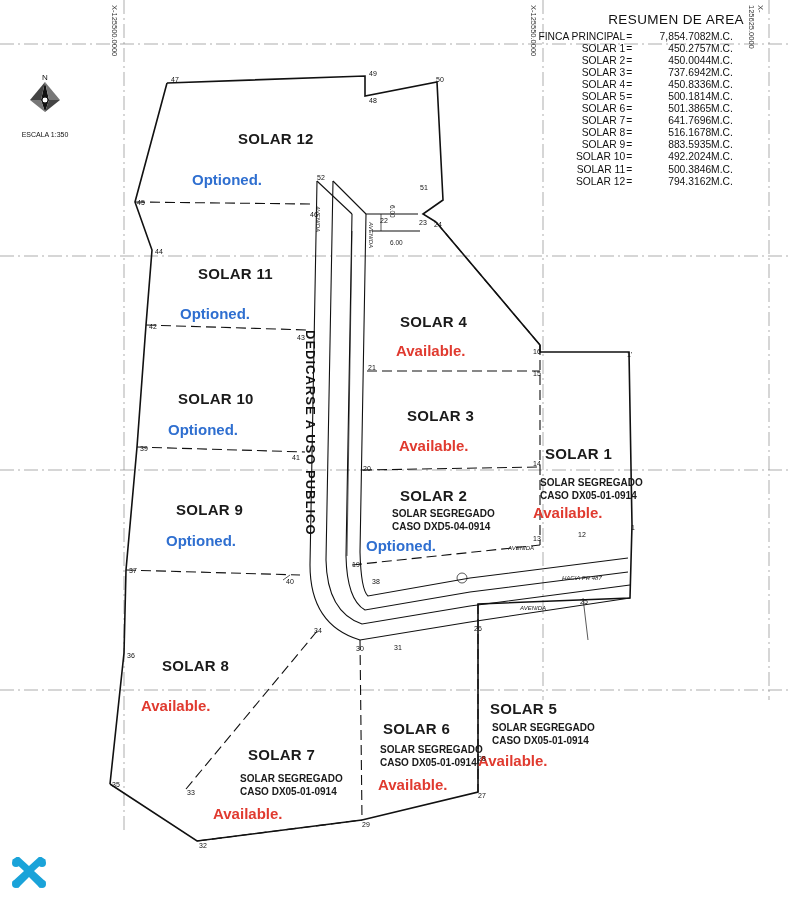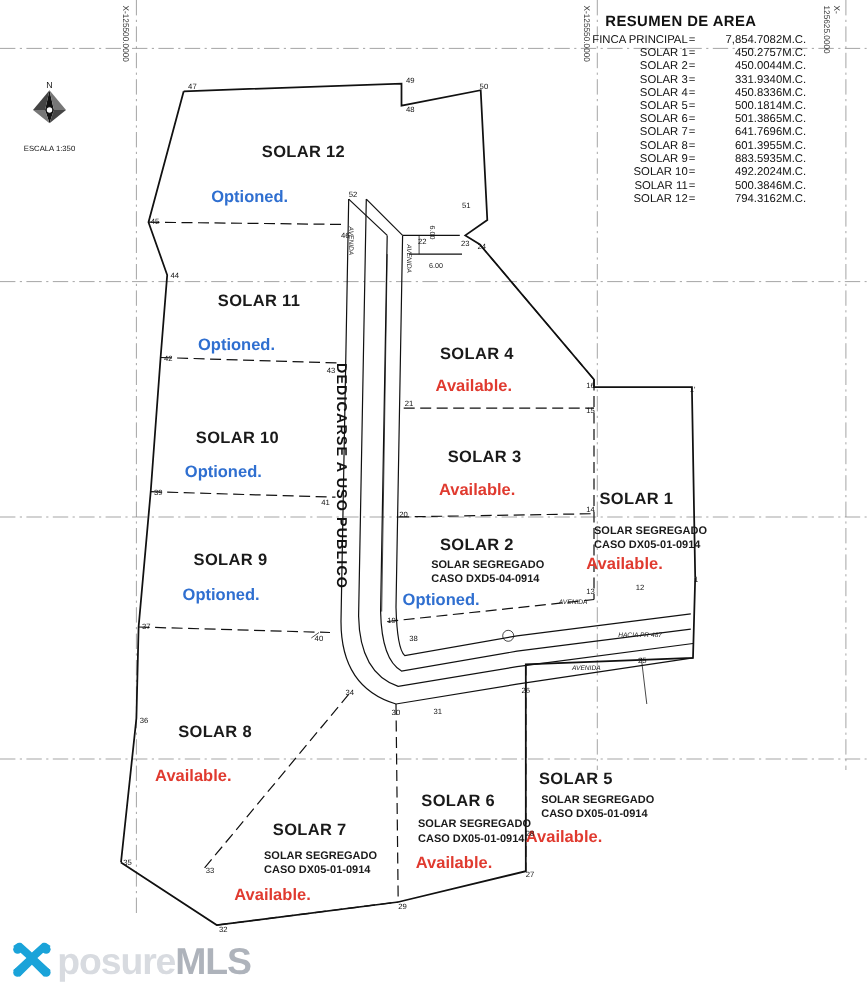--- a/index.html
+++ b/index.html
@@ -13,21 +13,21 @@
   #plat{position:absolute;left:0;top:0;width:788px;height:905px;}
   .lbl{position:absolute;white-space:nowrap;}
   .solar-name{font-size:15px;font-weight:bold;color:#1a1a1a;letter-spacing:.3px;}
   .status-av{font-size:15px;font-weight:bold;color:#e03a2f;}
   .status-op{font-size:15px;font-weight:bold;color:#2f6fd0;}
   .caso{font-size:10px;color:#1a1a1a;line-height:1.25;font-weight:600;}
   .vtx{font-size:7px;color:#111;}
   .tiny{font-size:6.5px;color:#222;}
   .tinyi{font-size:6px;color:#222;font-style:italic;}
   .summary{position:absolute;left:494px;top:12px;width:250px;font-size:10.5px;color:#111;}
-  .summary .title{font-size:13.5px;font-weight:bold;letter-spacing:.4px;text-align:center;margin-bottom:4px;}
+  .summary .title{font-size:13.5px;font-weight:normal;letter-spacing:.4px;text-align:right;margin-bottom:4px;}
   .summary table{border-collapse:collapse;width:100%;font-size:10.3px;}
   .summary td{padding:0;line-height:1.17;white-space:nowrap;}
   .sm-l{text-align:right;padding-right:4px;}
   .sm-e{width:8px;text-align:center;}
   .sm-v{text-align:right;padding-right:3px;}
   .sm-u{text-align:left;}
   .gridlbl{position:absolute;font-size:7.5px;color:#333;transform-origin:left top;}
   .road-txt{position:absolute;font-size:13px;font-weight:bold;color:#111;letter-spacing:1px;}
   .compass{position:absolute;left:18px;top:70px;width:54px;height:70px;text-align:center;}
   .compass .sc{font-size:7px;color:#111;margin-top:1px;}
@@ -117,21 +117,21 @@
         </tr>
         <tr>
           <td class="sm-l">SOLAR 2</td>
           <td class="sm-e">=</td>
           <td class="sm-v">450.0044</td>
           <td class="sm-u">M.C.</td>
         </tr>
         <tr>
           <td class="sm-l">SOLAR 3</td>
           <td class="sm-e">=</td>
-          <td class="sm-v">331.9340</td>
+          <td class="sm-v">737.6942</td>
           <td class="sm-u">M.C.</td>
         </tr>
         <tr>
           <td class="sm-l">SOLAR 4</td>
           <td class="sm-e">=</td>
           <td class="sm-v">450.8336</td>
           <td class="sm-u">M.C.</td>
         </tr>
         <tr>
           <td class="sm-l">SOLAR 5</td>
@@ -147,21 +147,21 @@
         </tr>
         <tr>
           <td class="sm-l">SOLAR 7</td>
           <td class="sm-e">=</td>
           <td class="sm-v">641.7696</td>
           <td class="sm-u">M.C.</td>
         </tr>
         <tr>
           <td class="sm-l">SOLAR 8</td>
           <td class="sm-e">=</td>
-          <td class="sm-v">601.3955</td>
+          <td class="sm-v">516.1678</td>
           <td class="sm-u">M.C.</td>
         </tr>
         <tr>
           <td class="sm-l">SOLAR 9</td>
           <td class="sm-e">=</td>
           <td class="sm-v">883.5935</td>
           <td class="sm-u">M.C.</td>
         </tr>
         <tr>
           <td class="sm-l">SOLAR 10</td>
@@ -307,16 +307,13 @@
 <div class="wm">
   <div class="mark">
     <svg width="42" height="34" viewBox="0 0 42 34">
       <path d="M4 3 L16 14 L4 25 L10 31 L21 20 L32 31 L38 25 L26 14 L38 3 L32 -1 L21 9 L10 -1 Z" fill="#1aa3d9"></path>
       <circle cx="8" cy="6" r="4" fill="#1aa3d9"></circle>
         <circle cx="34" cy="6" r="4" fill="#1aa3d9"></circle>
       <circle cx="8" cy="27" r="4" fill="#1aa3d9"></circle>
         <circle cx="34" cy="27" r="4" fill="#1aa3d9"></circle>
     </svg>
   </div>
-  <div class="txt">
-    <span>posure</span><b>MLS</b>
-  </div>
 </div>
 
 </body></html>

